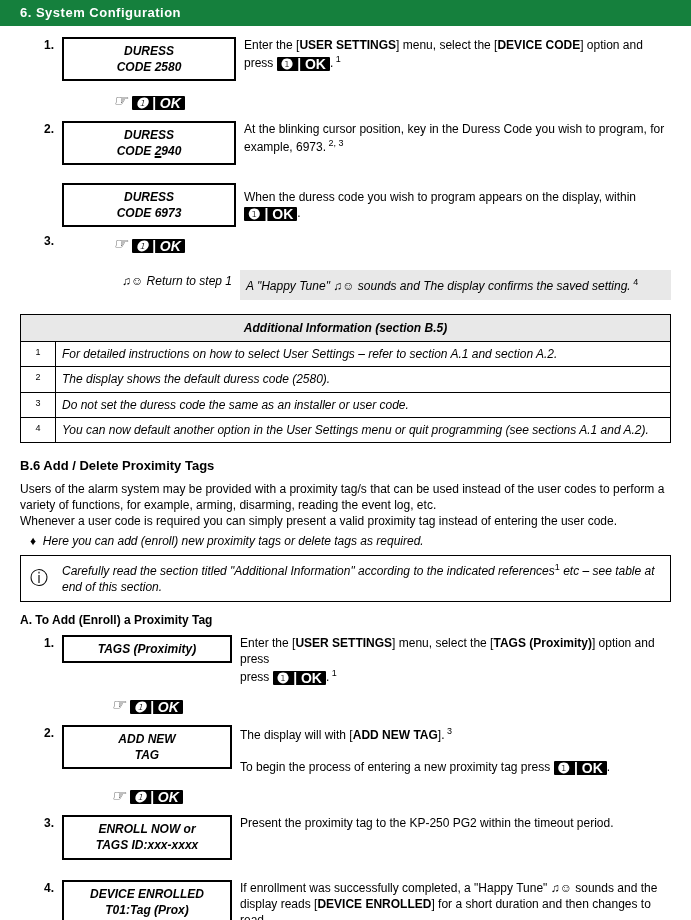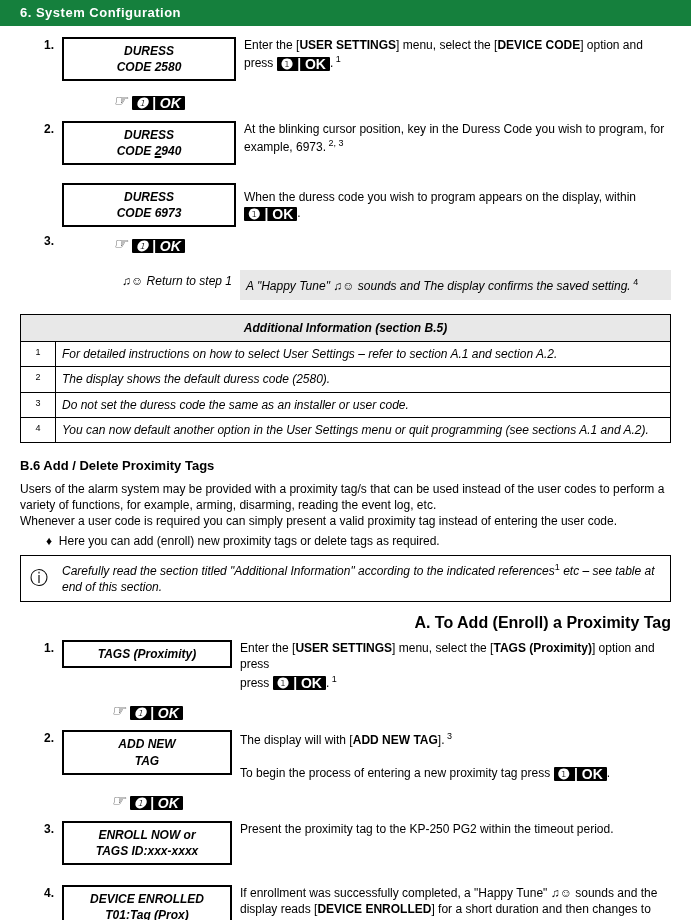--- a/index.html
+++ b/index.html
@@ -48,23 +48,23 @@
   .sup { font-size: 9px; vertical-align: super; }
   .highlight { background: #e8e8e8; }
   .addl-table { border: 1px solid #000; border-collapse: collapse; width:100%; margin-top:14px;}
   .addl-table th { background:#e8e8e8; font-style: italic; font-weight: bold; text-align:center; padding:5px; border:1px solid #000;}
   .addl-table td { border:1px solid #000; padding:4px 6px; font-style: italic; }
   .addl-table td.refnum { width:22px; text-align:center; font-style:normal; font-weight:normal; vertical-align: top; font-size:9px;}
   h3.sub { font-size: 13px; font-weight: bold; margin: 14px 0 6px 0; }
   .info-table { border:1px solid #000; border-collapse: collapse; width:100%; margin:6px 0; }
   .info-table td { padding:5px; font-style: italic; }
   .info-table td.icon { width:26px; text-align:center; font-size:18px; vertical-align:middle; font-style: normal;}
-  .bullet { margin-left: 26px; }
+  .bullet { margin-left: 10px; font-style: italic; }
   .note-music { font-family: Arial; }
-  .sub-b { font-weight: bold; font-size: 16px; margin: 10px 0 4px 0; text-align: right;}
+  .sub-b { font-weight: bold; font-size: 12px; margin: 10px 0 4px 0;}
   u.cursor { text-decoration: underline; text-decoration-thickness: 2px;}
 </style>
 </head>
 <body>
 
 <div class="chapter-bar">6. System Configuration</div>
 
 <table class="steps">
 <tbody>
       <tr>

